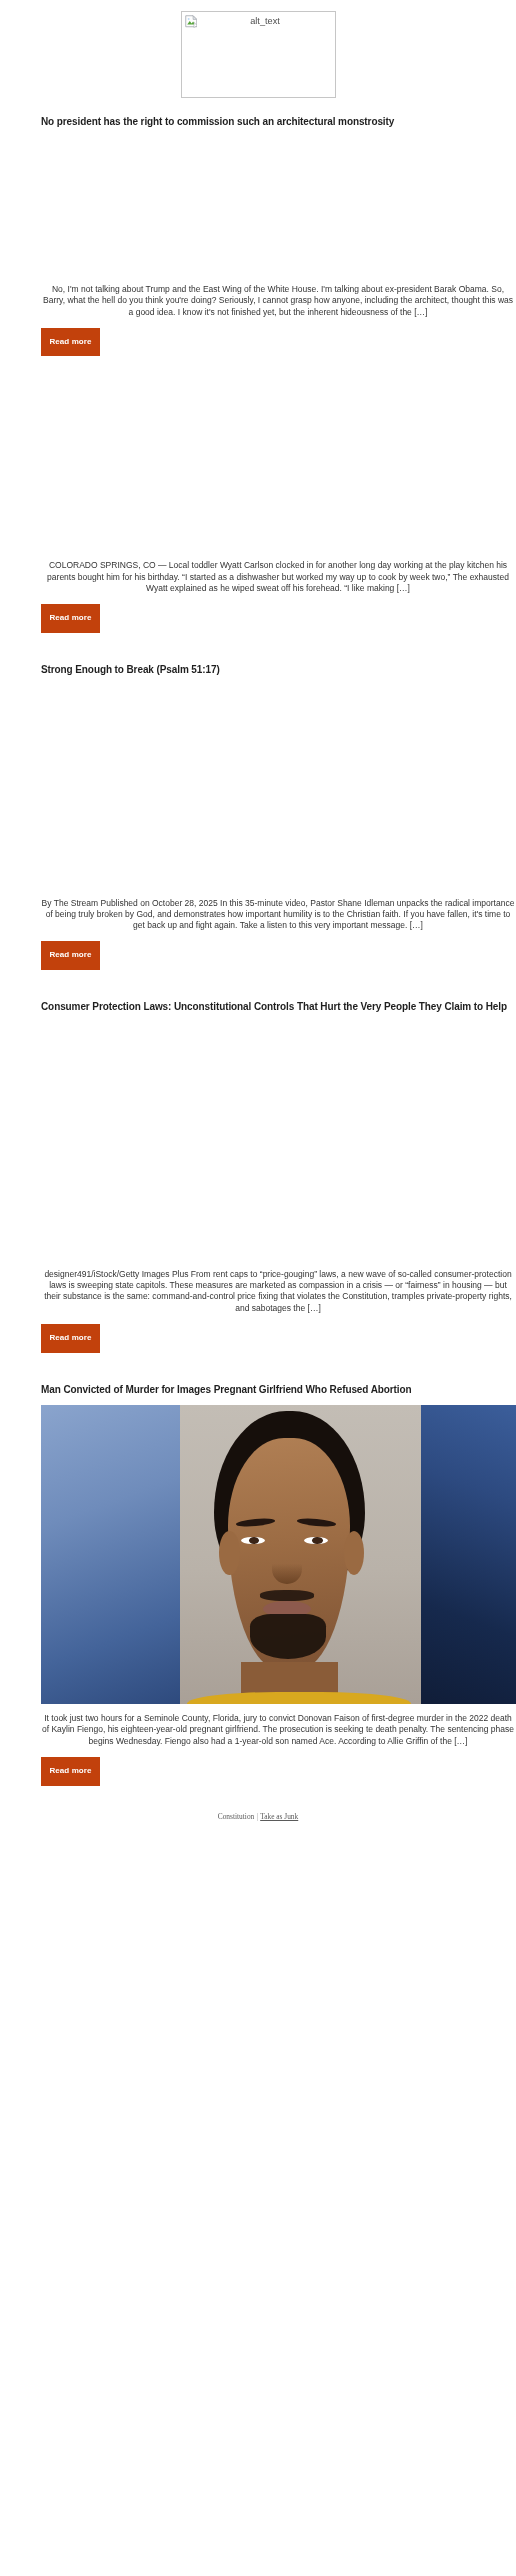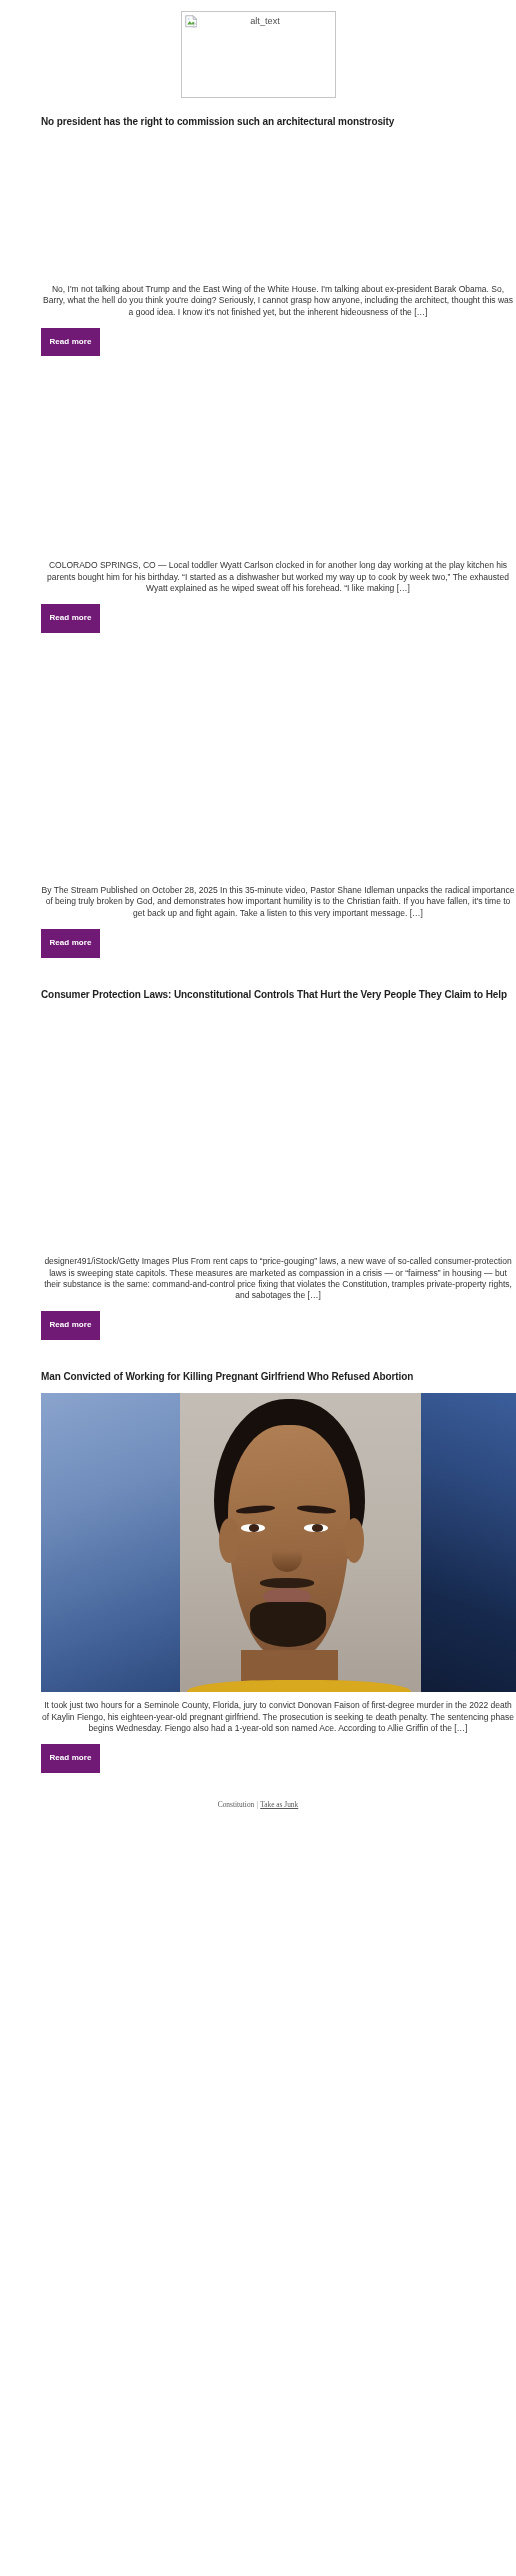--- a/index.html
+++ b/index.html
@@ -87,21 +87,21 @@
     line-height: 11.4px;
     color: #333333;
     margin: 0;
     text-align: center;
   }
   .btn-row {
     padding-top: 9.6px;
   }
   .read-more {
     display: inline-block;
-    background: #701a75;
+    background: #c2410c;
     color: #ffffff;
     font-size: 8px;
     font-weight: bold;
     text-decoration: none;
     text-align: center;
     line-height: 10.3px;
     padding: 8.9px 0 9.6px 0;
     width: 59px;
     letter-spacing: 0.1px;
     border: 0;
@@ -310,41 +310,44 @@
 
   <div class="article" style="padding-top:31px;">
     <div class="gap-img" style="height:173px;"></div>
     <p class="excerpt">COLORADO SPRINGS, CO — Local toddler Wyatt Carlson clocked in for another long day working at the play kitchen his parents bought him for his birthday. “I started as a dishwasher but worked my way up to cook by week two,” The exhausted Wyatt explained as he wiped sweat off his forehead. “I like making […]</p>
     <div class="btn-row">
       <a class="read-more" href="#">Read more</a>
     </div>
   </div>
 
   <div class="article" style="padding-top:31px;">
+    <h2 class="article-title">
+      <a href="#">Strong Enough to Break (Psalm 51:17)</a>
+    </h2>
     <div class="gap-img" style="height:221px;"></div>
     <p class="excerpt">By The Stream Published on October 28, 2025 In this 35-minute video, Pastor Shane Idleman unpacks the radical importance of being truly broken by God, and demonstrates how important humility is to the Christian faith. If you have fallen, it's time to get back up and fight again. Take a listen to this very important message. […]</p>
     <div class="btn-row">
       <a class="read-more" href="#">Read more</a>
     </div>
   </div>
 
   <div class="article" style="padding-top:31px;">
     <h2 class="article-title">
       <a href="#">Consumer Protection Laws: Unconstitutional Controls That Hurt the Very People They Claim to Help</a>
     </h2>
     <div class="gap-img" style="height:255px;"></div>
     <p class="excerpt">designer491/iStock/Getty Images Plus From rent caps to “price-gouging” laws, a new wave of so-called consumer-protection laws is sweeping state capitols. These measures are marketed as compassion in a crisis — or “fairness” in housing — but their substance is the same: command-and-control price fixing that violates the Constitution, tramples private-property rights, and sabotages the […]</p>
     <div class="btn-row">
       <a class="read-more" href="#">Read more</a>
     </div>
   </div>
 
   <div class="article" style="padding-top:31px;">
     <h2 class="article-title">
-      <a href="#">Man Convicted of Working for Killing Pregnant Girlfriend Who Refused Abortion</a>
+      <a href="#">Man Convicted of Murder for Images Pregnant Girlfriend Who Refused Abortion</a>
     </h2>
 
     <div class="photo">
       <div class="bg-left"></div>
       <div class="center-panel"></div>
       <div class="bg-right"></div>
       <div class="hair"></div>
       <div class="face"></div>
       <div class="ear-l"></div>
       <div class="ear-r"></div>

